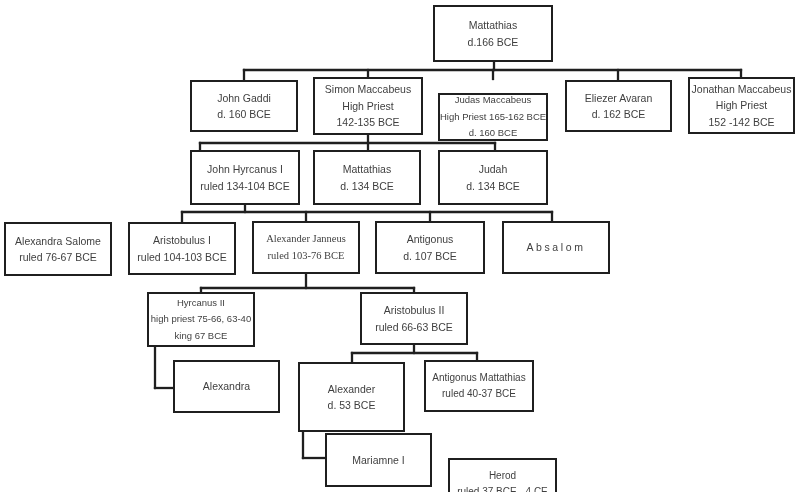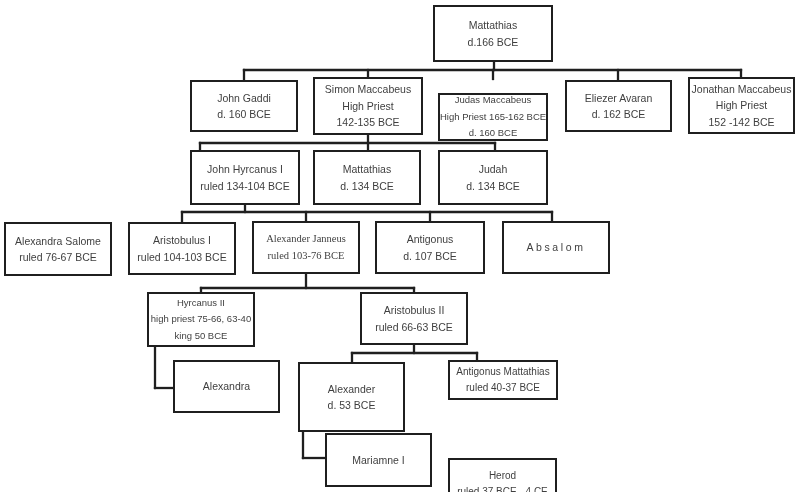--- a/index.html
+++ b/index.html
@@ -107,34 +107,34 @@
     <div class="node" style="left: 375px; top: 221px; width: 110px; height: 53px;">
       <div class="line">Antigonus</div>
       <div class="line">d. 107 BCE</div>
     </div>
     <div class="node spaced" style="left: 502px; top: 221px; width: 108px; height: 53px;">
       <div class="line">Absalom</div>
     </div>
     <div class="node" style="left: 147px; top: 292px; width: 108px; height: 55px; font-size: 9.5px;">
       <div class="line">Hyrcanus II</div>
       <div class="line">high priest 75-66, 63-40</div>
-      <div class="line">king 50 BCE</div>
+      <div class="line">king 67 BCE</div>
     </div>
     <div class="node" style="left: 360px; top: 292px; width: 108px; height: 53px;">
       <div class="line">Aristobulus II</div>
       <div class="line">ruled 66-63 BCE</div>
     </div>
     <div class="node" style="left: 173px; top: 360px; width: 107px; height: 53px;">
       <div class="line">Alexandra</div>
     </div>
     <div class="node" style="left: 298px; top: 362px; width: 107px; height: 70px;">
       <div class="line">Alexander</div>
       <div class="line">d. 53 BCE</div>
     </div>
-    <div class="node" style="left: 448px; top: 360px; width: 110px; height: 40px; font-size: 10px;">
+    <div class="node" style="left: 424px; top: 360px; width: 110px; height: 52px; font-size: 10px;">
       <div class="line">Antigonus  Mattathias</div>
       <div class="line">ruled 40-37 BCE</div>
     </div>
     <div class="node" style="left: 325px; top: 433px; width: 107px; height: 54px;">
       <div class="line">Mariamne I</div>
     </div>
     <div class="node" style="left: 448px; top: 458px; width: 109px; height: 52px; font-size: 10px;">
       <div class="line">Herod</div>
       <div class="line">ruled 37 BCE - 4 CE</div>
     </div>

